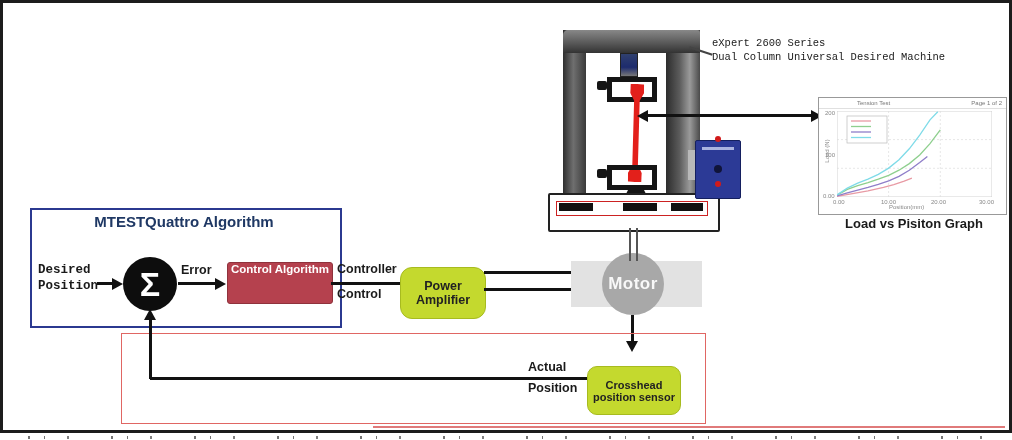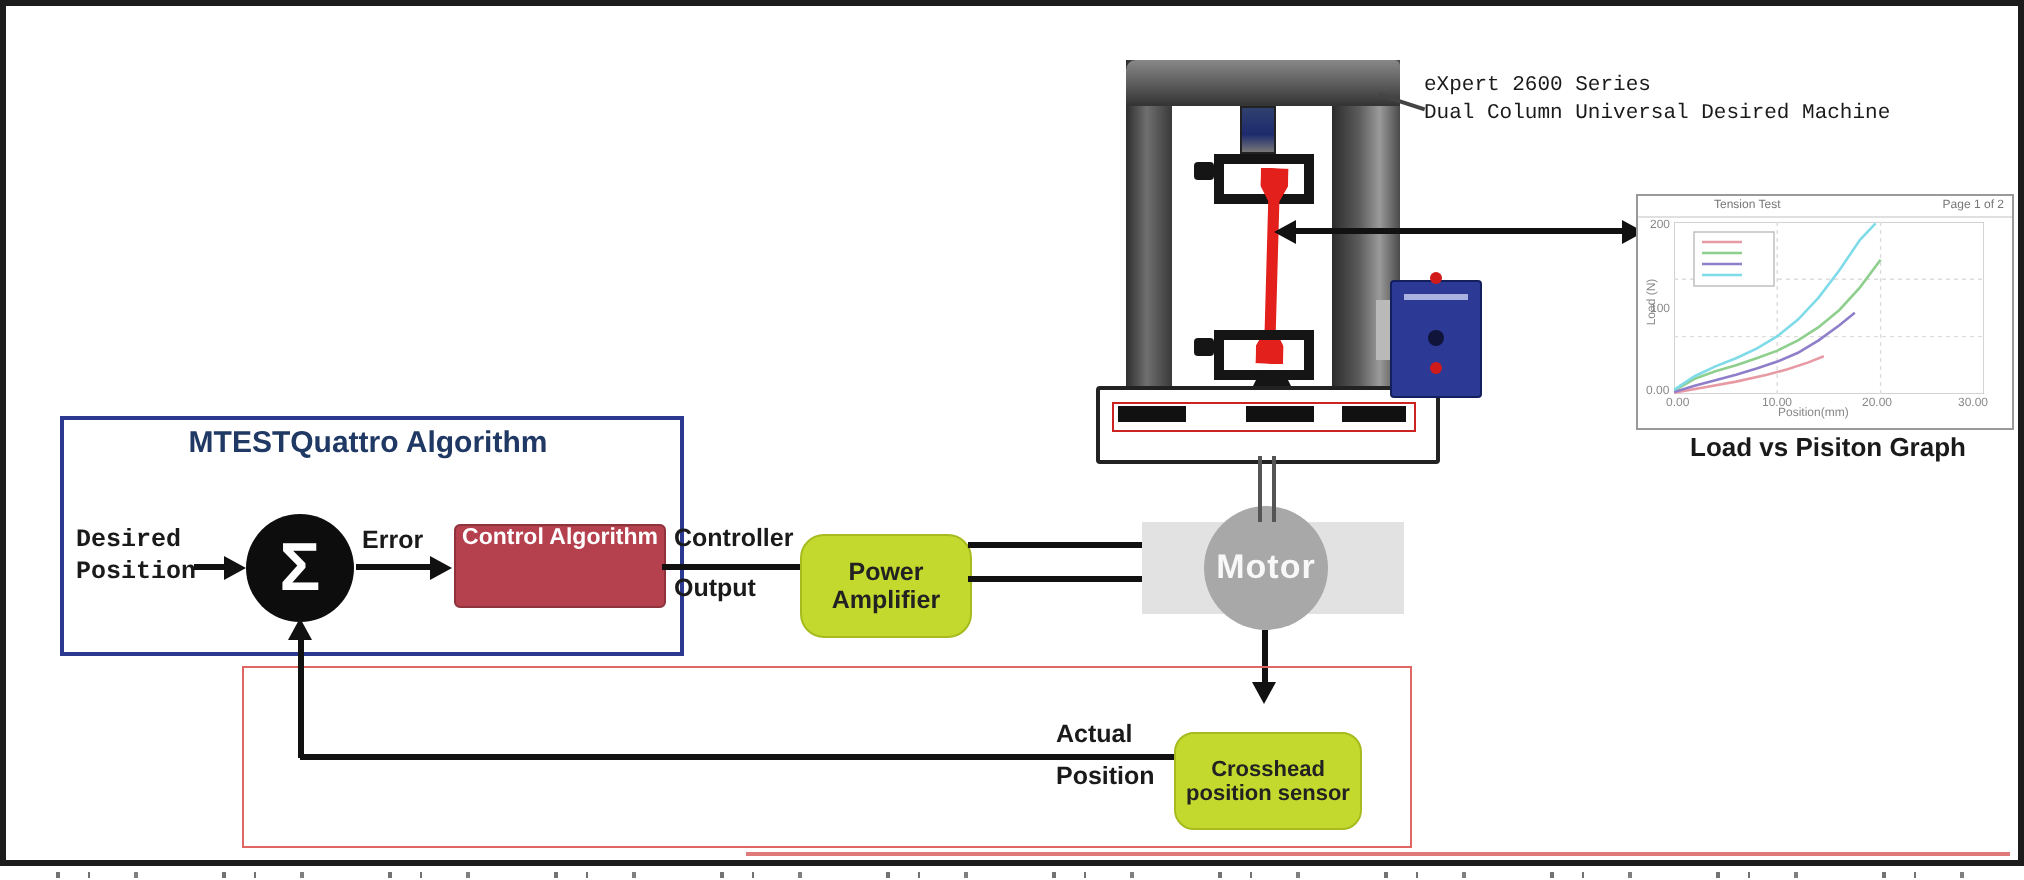--- a/index.html
+++ b/index.html
@@ -84,21 +84,21 @@
   <div class="abs lbl" style="left:181px;top:263px;">Error</div>
   <div class="abs hline" style="left:178px;top:282px;width:38px;"></div>
   <div class="abs arrow-r" style="left:215px;top:278px;"></div>
 
   <div class="abs" id="control-algorithm">
     <span>Control Algorithm</span>
   </div>
 
   <div class="abs hline" style="left:331px;top:282px;width:69px;height:2.5px;"></div>
   <div class="abs lbl" style="left:337px;top:262px;">Controller</div>
-  <div class="abs lbl" style="left:337px;top:287px;">Output</div>
+  <div class="abs lbl" style="left:337px;top:287px;">Control</div>
 
   <div class="abs green-block" id="power-amplifier">
     <span>Power</span>
     <span>Amplifier</span>
   </div>
   <div class="abs hline" style="left:484px;top:271px;width:88px;height:2.5px;"></div>
   <div class="abs hline" style="left:484px;top:288px;width:88px;height:2.5px;"></div>
 
   <div class="abs" id="motor-band"></div>
   <div class="abs" id="motor-circle">

